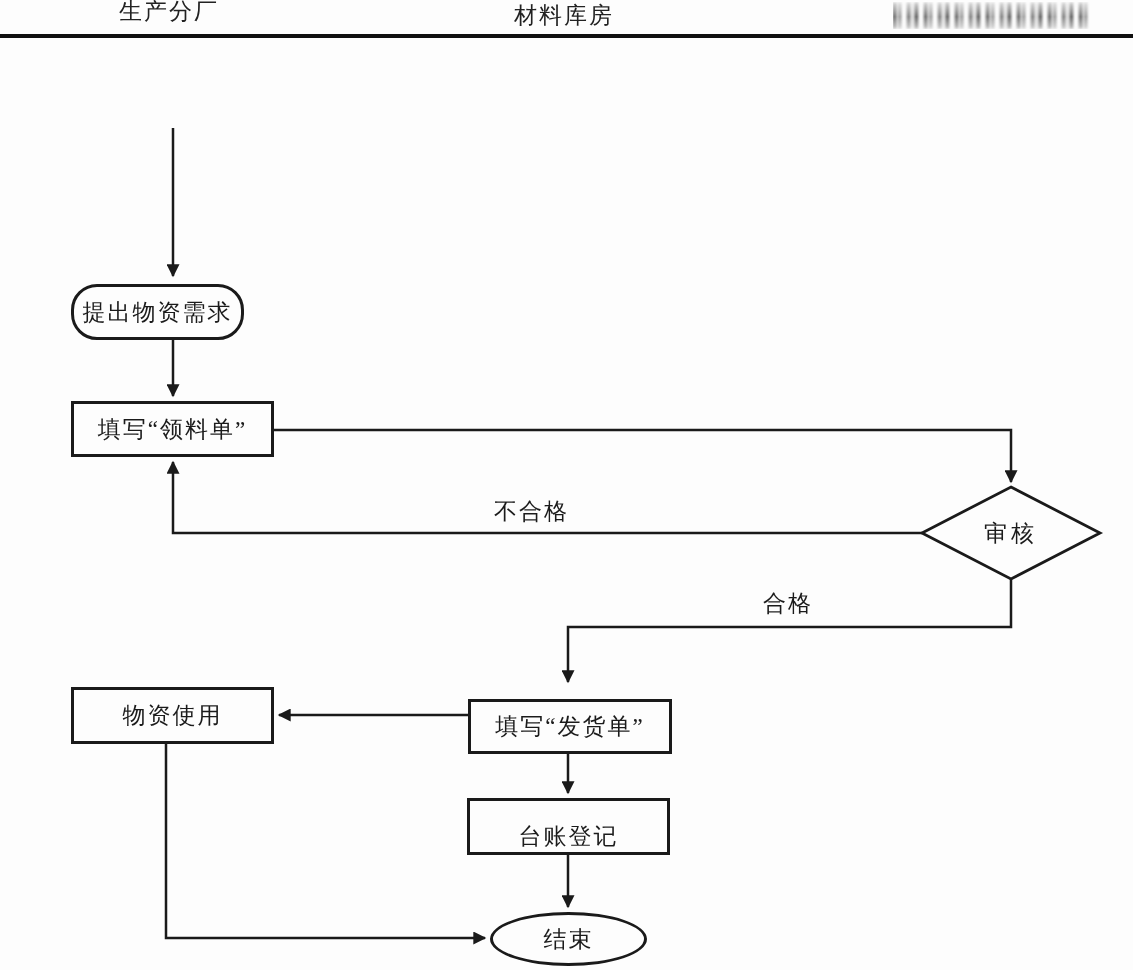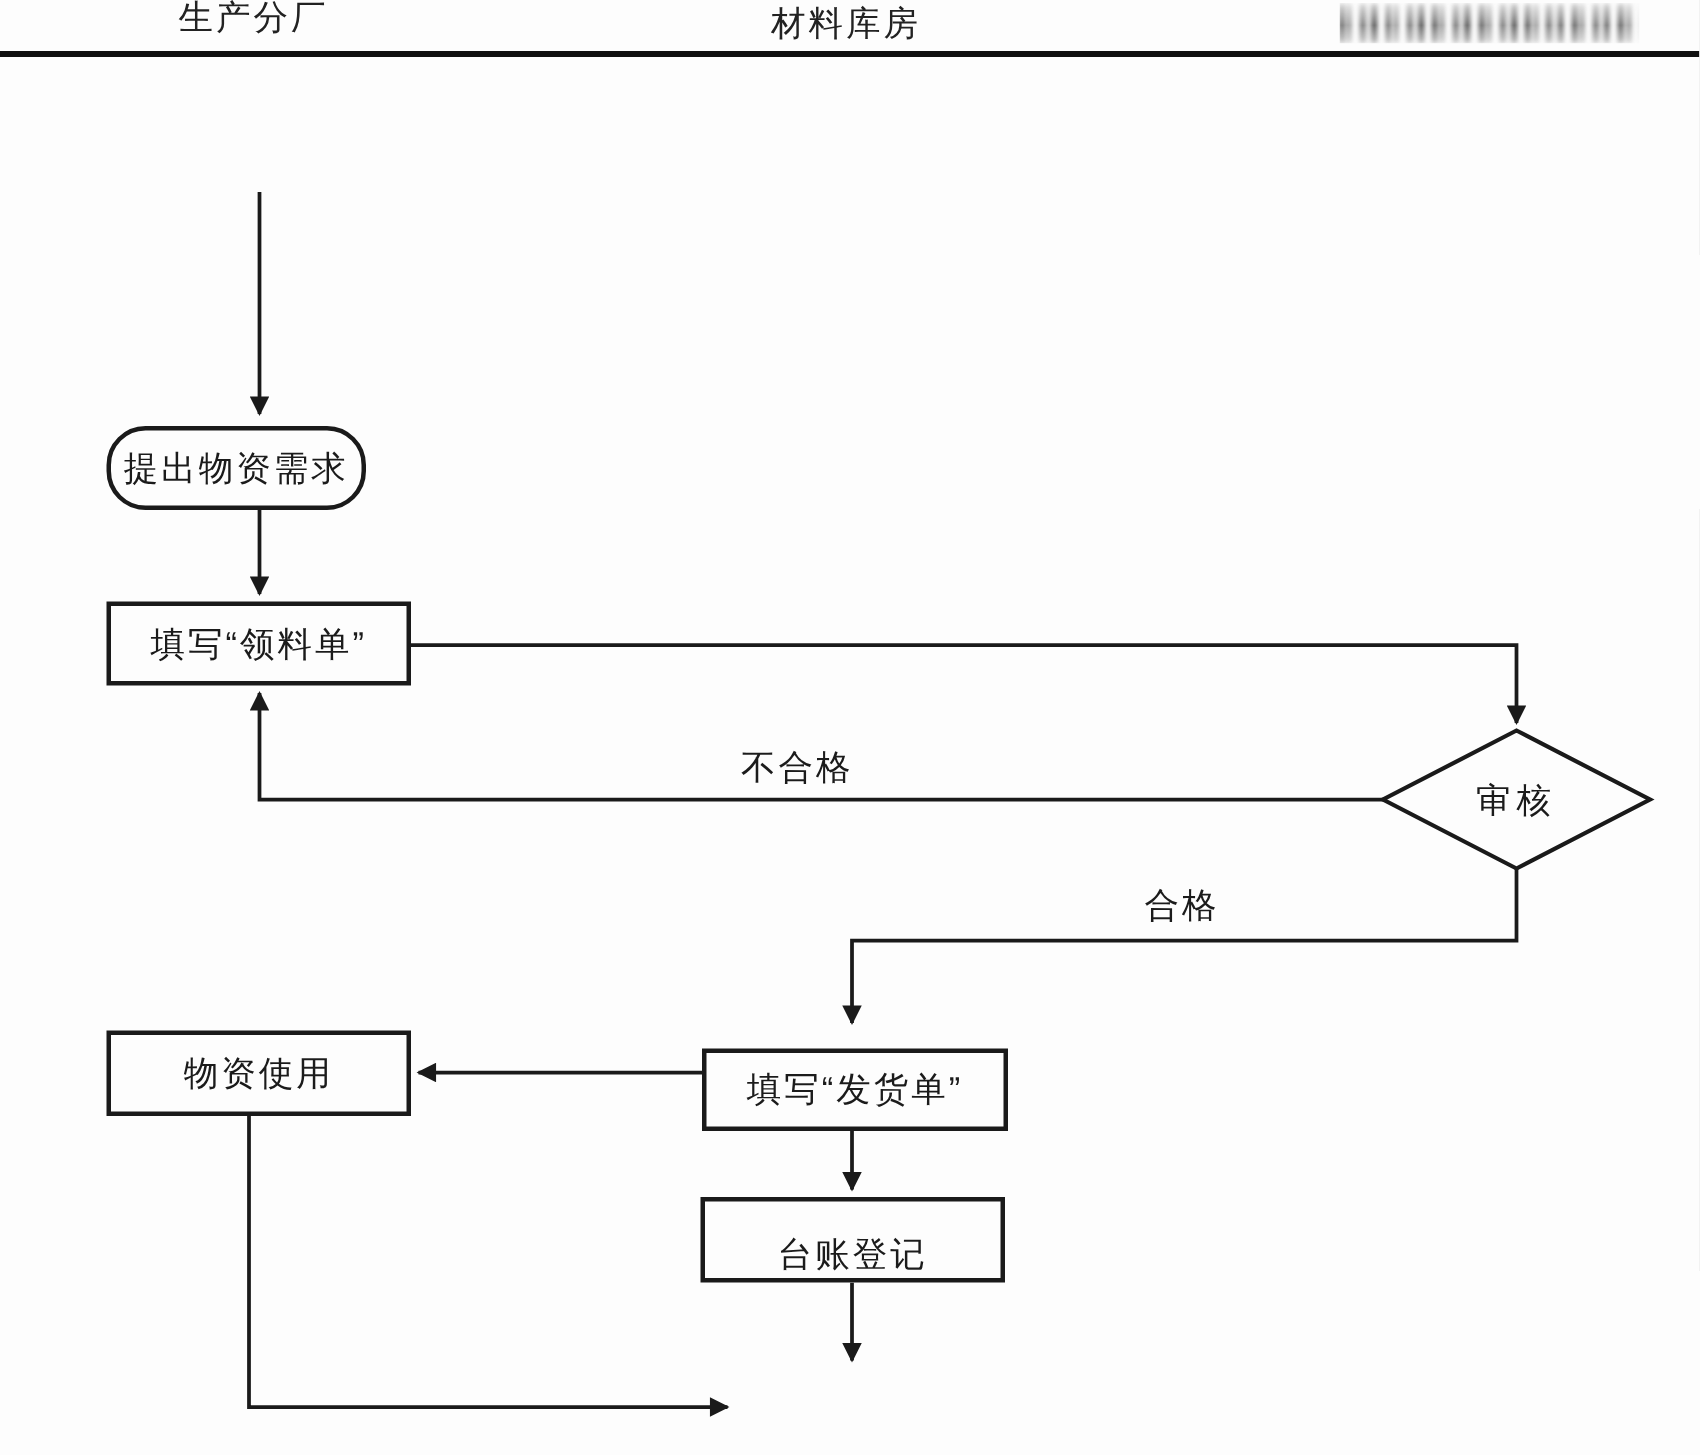--- a/index.html
+++ b/index.html
@@ -3,21 +3,21 @@
 <meta charset="utf-8">
 <style>
   * { margin: 0; padding: 0; box-sizing: border-box; }
   html, body { background: #e9e9e9; }
   #stage {
     position: relative;
     width: 1133px;
     height: 970px;
     background: #fdfdfd;
     overflow: hidden;
-    font-family: Liberation Sans, sans-serif;
+    font-family: Liberation Serif, serif;
     color: #1b1b1b;
   }
   
   .lane-label {
     position: absolute;
     font-size: 23px;
     letter-spacing: 2px;
     white-space: nowrap;
     color: #222;
   }
@@ -136,17 +136,20 @@
   </div>
 
   <div id="node-material-use" class="node">
     <span>物资使用</span>
   </div>
 
   <div id="node-ledger" class="node">
     <span>台账登记</span>
   </div>
 
+  <div id="node-end" class="node terminator">
+    <span>结束</span>
+  </div>
 
   <div id="label-fail" class="edge-label">不合格</div>
   <div id="label-pass" class="edge-label">合格</div>
 
 </div>
 
 </body></html>

